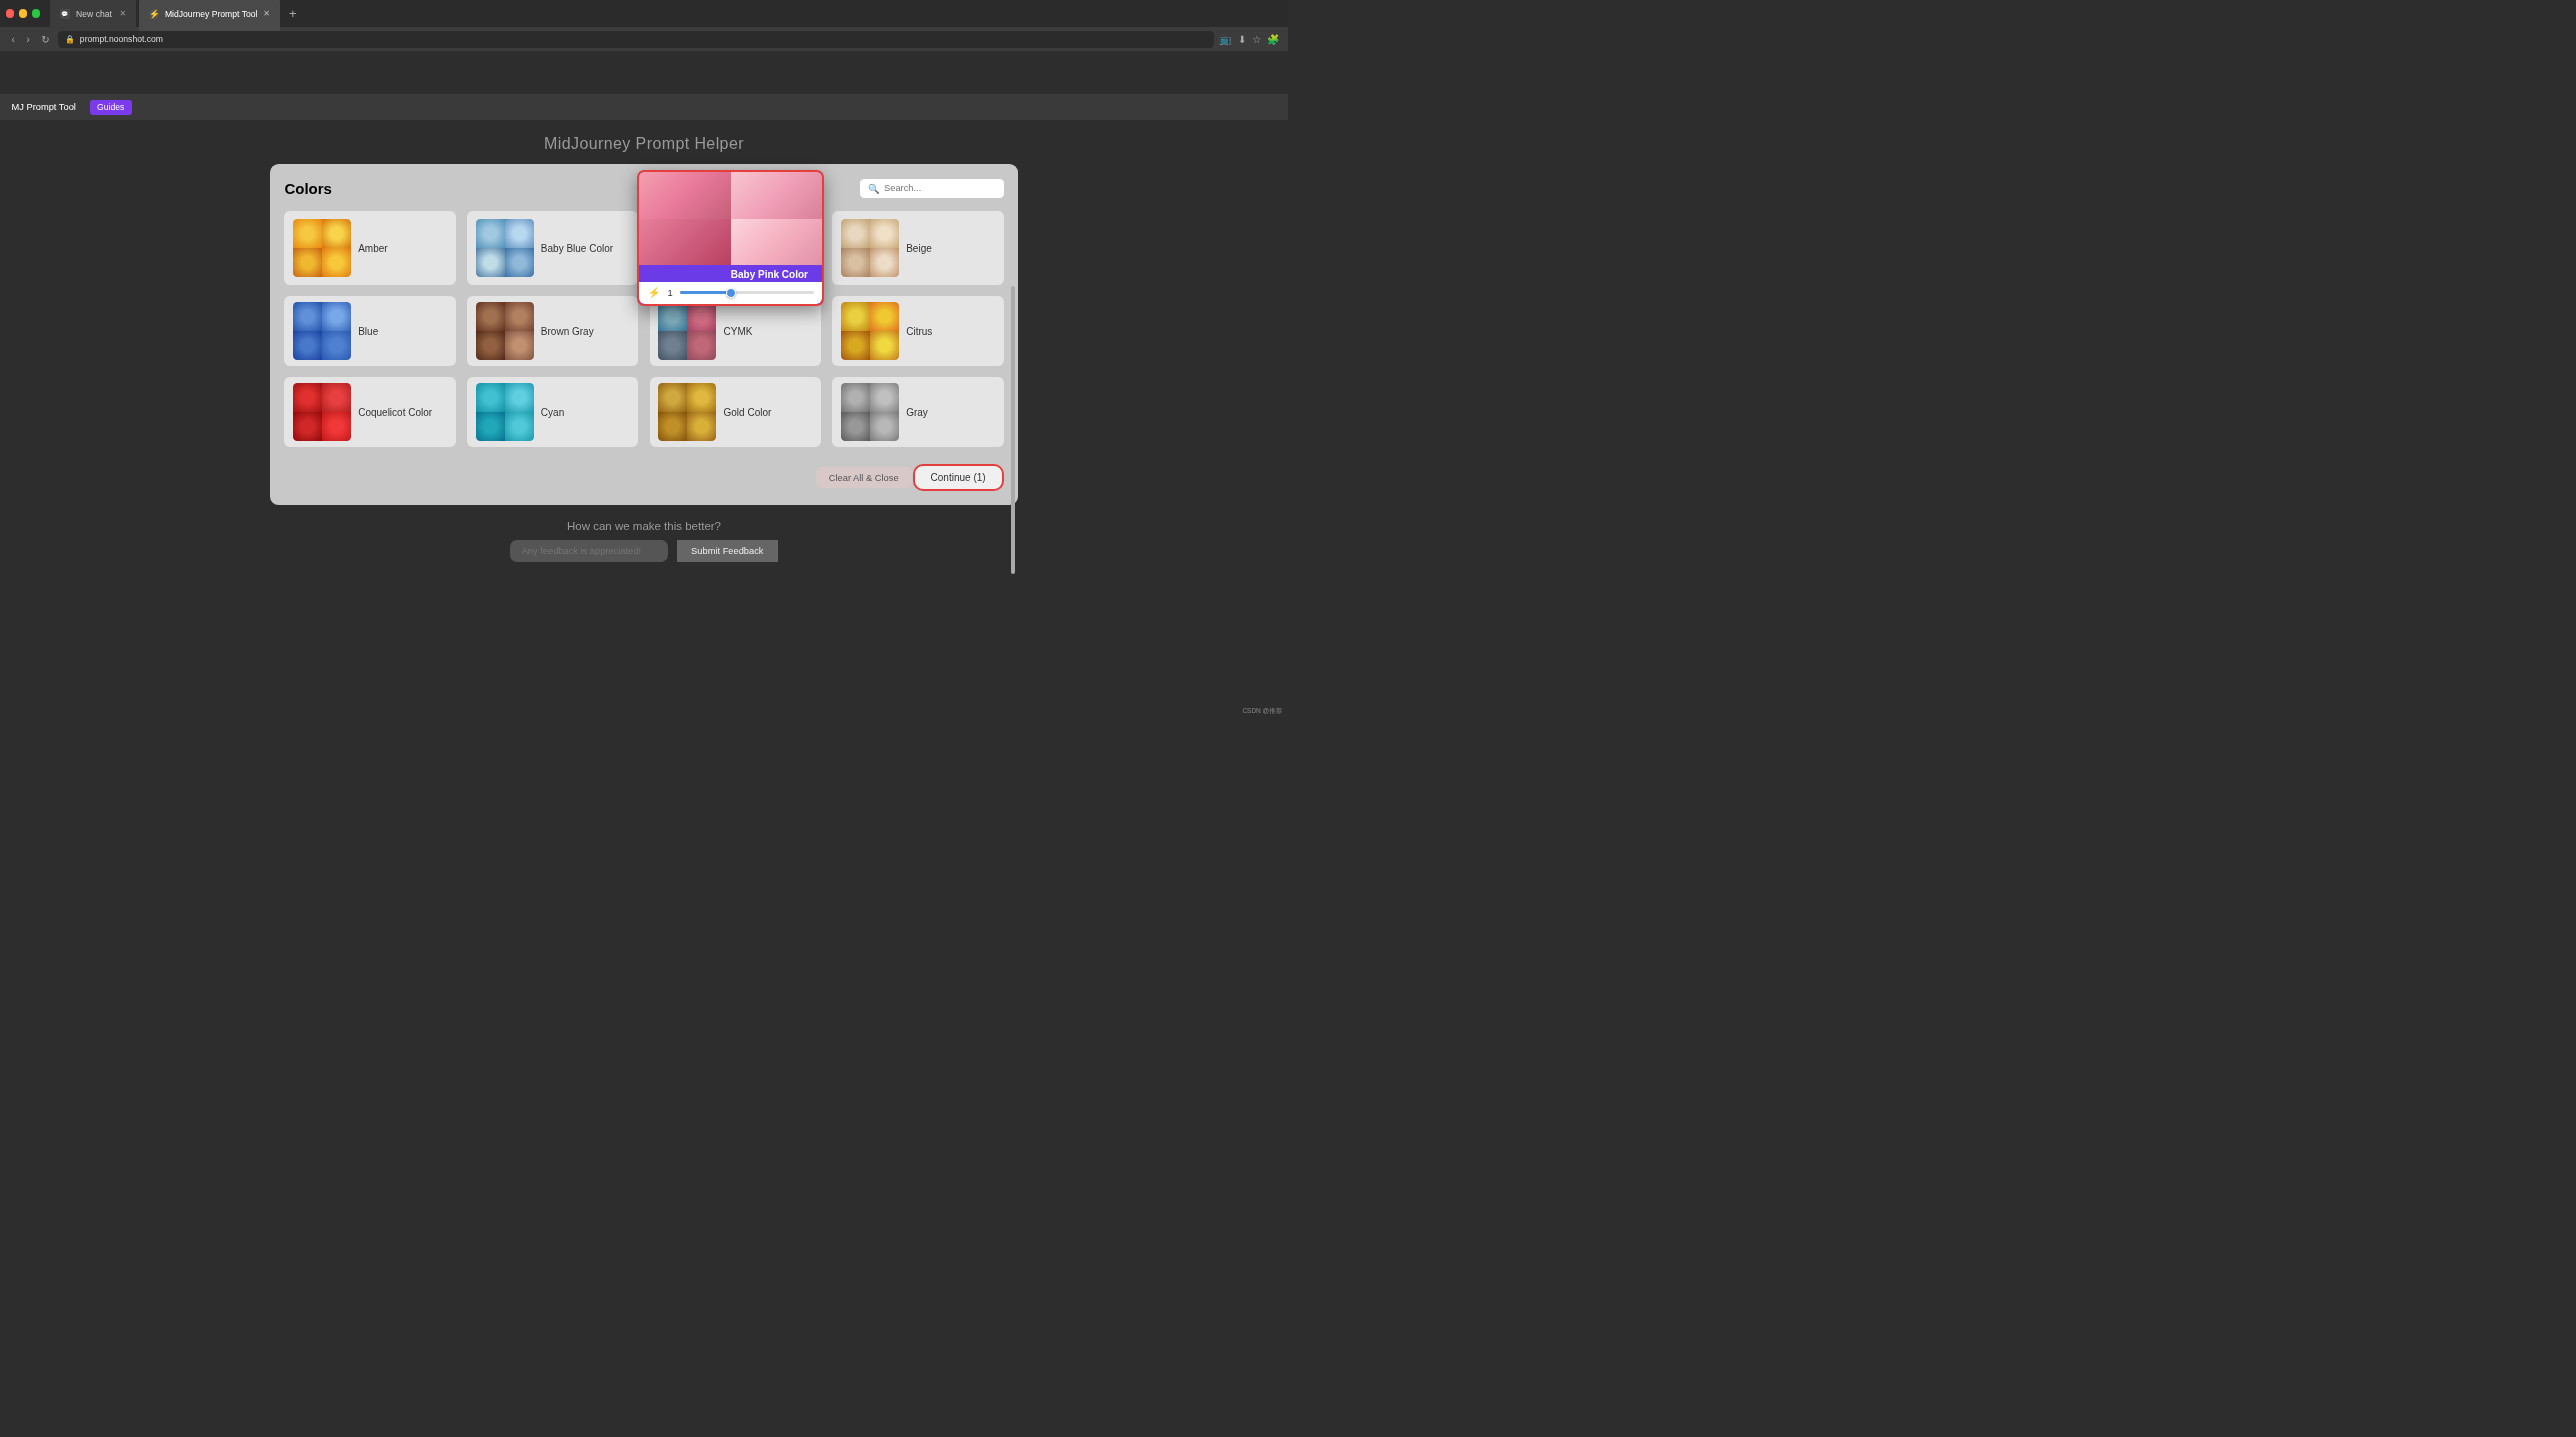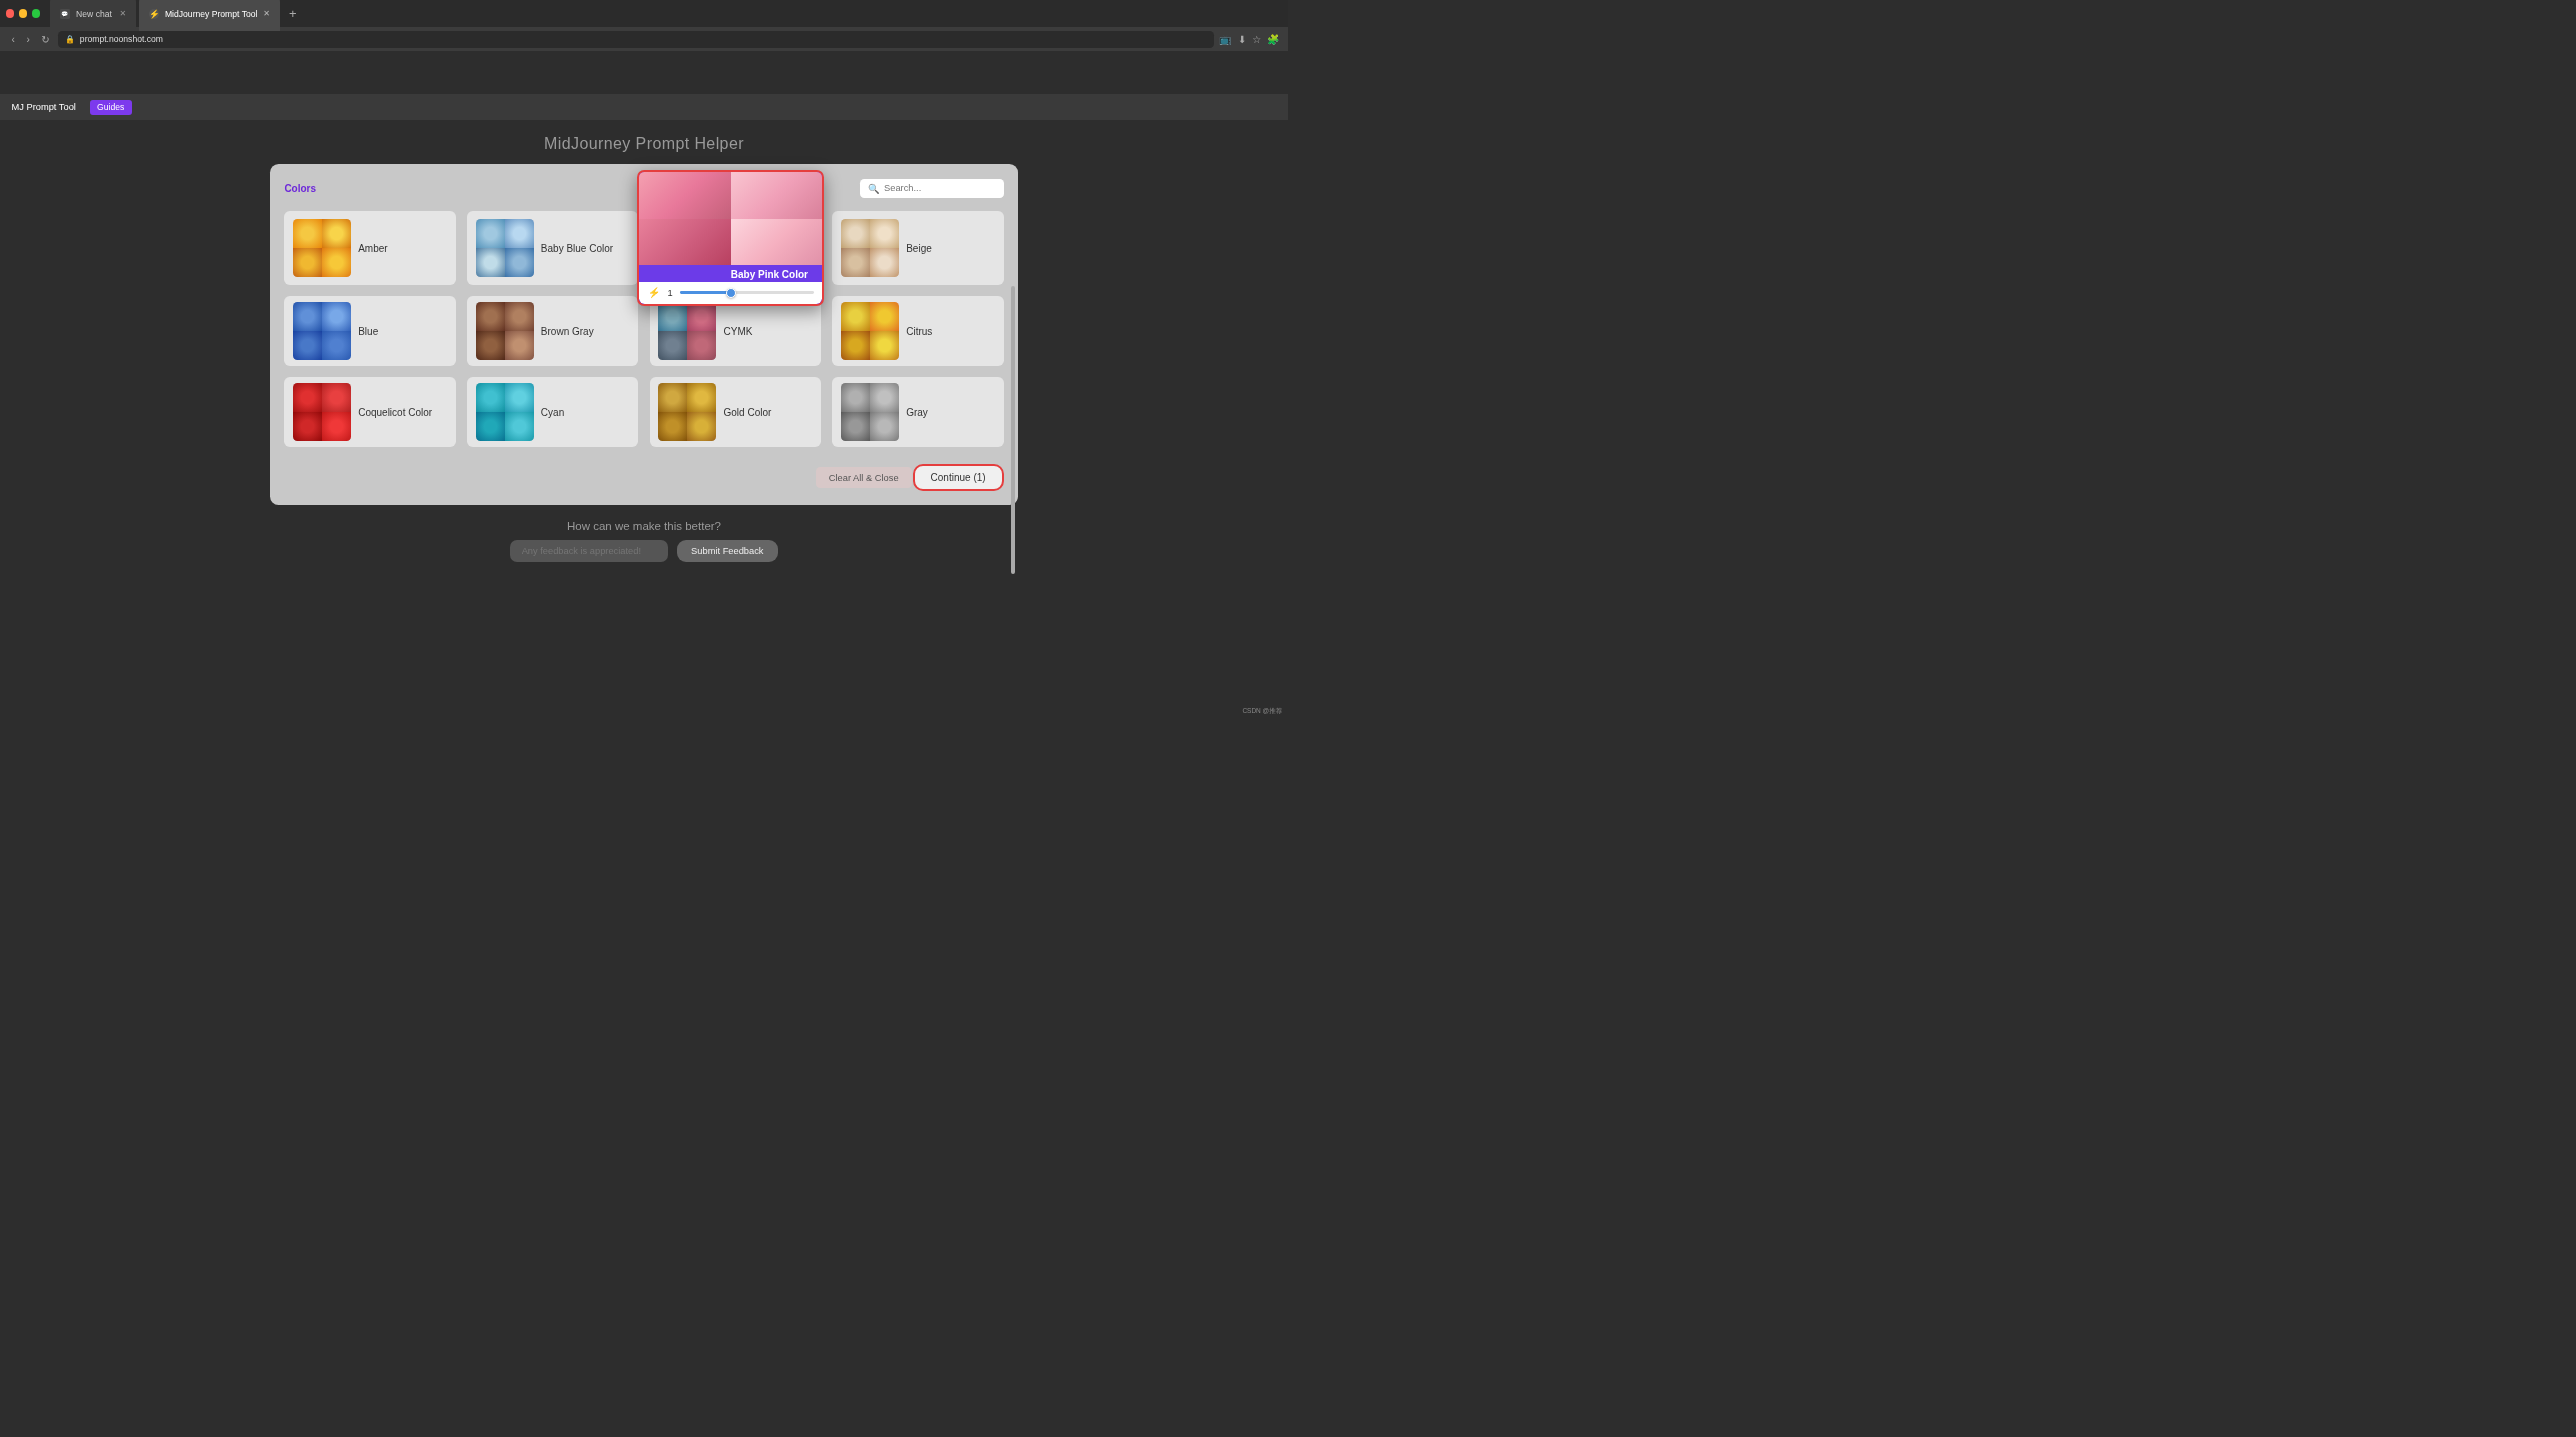--- a/index.html
+++ b/index.html
@@ -89,21 +89,21 @@
       border-radius: 8.6px;
       width: 748px;
       padding: 14.4px;
       position: relative;
     }
 
     .panel-header {
       display: flex; justify-content: space-between; align-items: center;
       margin-bottom: 13px;
     }
-    .panel-title { font-size: 10px; font-weight: 600; color: #6d28d9; }
+    .panel-title { font-size: 15px; font-weight: 600; color: #000000; }
     .search-box {
       display: flex; align-items: center; gap: 4.3px;
       background: #fff; border-radius: 4.3px; padding: 4.3px 8.6px;
       width: 144px;
     }
     .search-icon-inner { color: #888; font-size: 9.3px; }
     .search-input-field {
       border: none; background: transparent; outline: none;
       color: #888; font-size: 9.3px; width: 101px;
     }
@@ -293,21 +293,21 @@
     .feedback-title { color: #999; font-size: 11.5px; margin-bottom: 8.6px; }
     .feedback-row {
       display: flex; align-items: center; justify-content: center; gap: 8.6px;
     }
     .feedback-input {
       background: #555; border: none; border-radius: 7px;
       color: #ccc; font-size: 9.3px; padding: 5.8px 11.5px; width: 158px;
     }
     .submit-btn {
       background: #666; color: #eee; font-size: 9.3px; font-weight: 500;
-      border: none; border-radius: 9px; padding: 5.8px 14.4px; cursor: pointer;
+      border: none; border-radius: 0; padding: 5.8px 14.4px; cursor: pointer;
     }
 
     
     .scrollbar {
       position: absolute; right: 2.9px; top: 122px;
       width: 4.3px; height: 288px; background: #aaa; border-radius: 2.2px;
     }
 
     
     .watermark {

